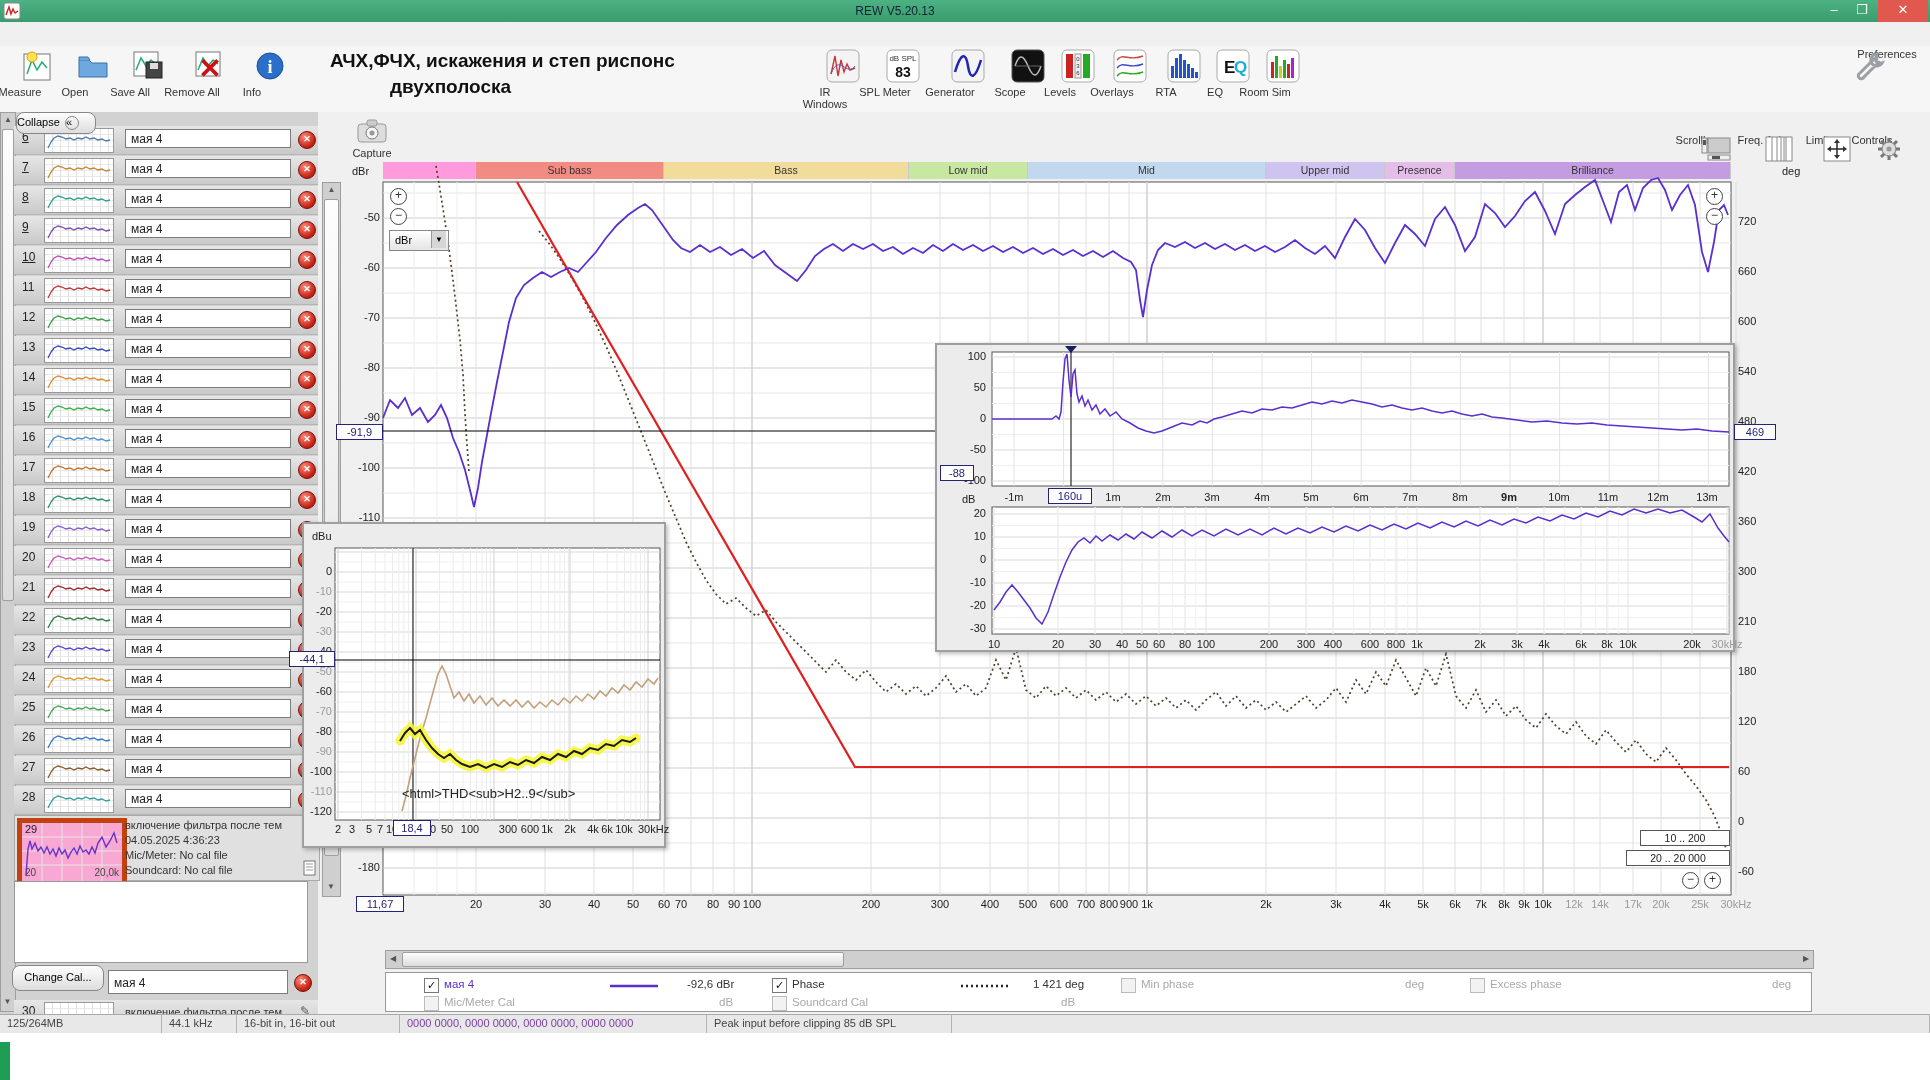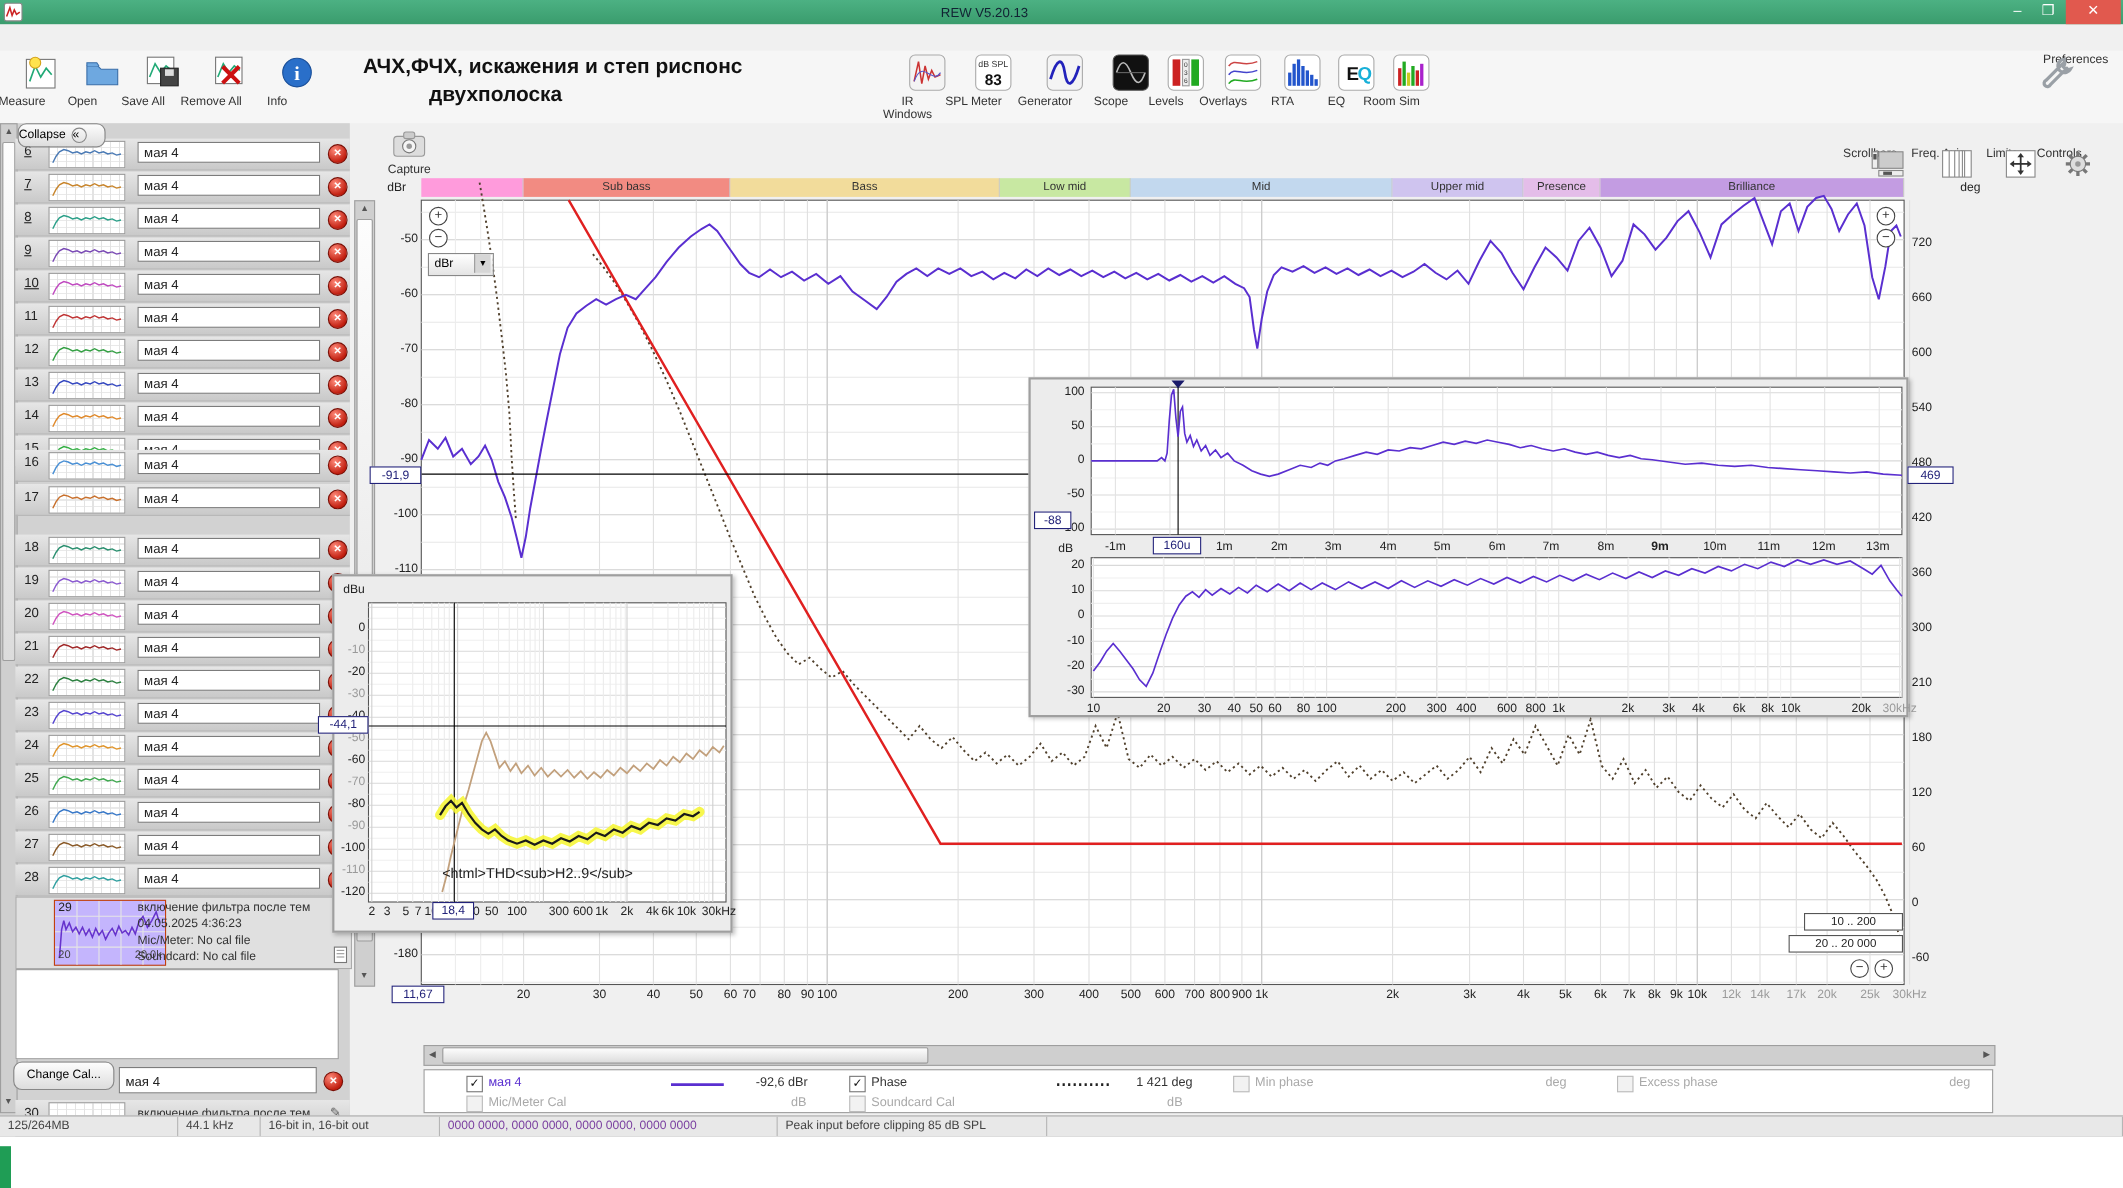--- a/index.html
+++ b/index.html
@@ -369,31 +369,31 @@
           <div class="mrow" style="top: 284px;">
             <span class="num">15</span>
             <span class="thumb gridbg">
               <svg width="68" height="22">
                 <polyline points="3,19 6,13 9,9 13,7 17,8 21,10 25,9 29,11 33,9 37,10 41,8 45,10 49,9 53,11 57,10 61,12 65,11" fill="none" stroke="#35b045" stroke-width="1.3"></polyline>
               </svg>
             </span>
             <span class="mfield">мая 4</span>
             <span class="delx">✕</span>
           </div>
-          <div class="mrow" style="top: 297px;">
+          <div class="mrow" style="top: 314px;">
             <span class="num">16</span>
             <span class="thumb gridbg">
               <svg width="68" height="22">
                 <polyline points="3,19 6,13 9,9 13,7 17,8 21,10 25,9 29,11 33,9 37,10 41,8 45,10 49,9 53,11 57,10 61,12 65,11" fill="none" stroke="#4a90d5" stroke-width="1.3"></polyline>
               </svg>
             </span>
             <span class="mfield">мая 4</span>
             <span class="delx">✕</span>
           </div>
-          <div class="mrow" style="top: 328px;">
+          <div class="mrow" style="top: 344px;">
             <span class="num">17</span>
             <span class="thumb gridbg">
               <svg width="68" height="22">
                 <polyline points="3,19 6,13 9,9 13,7 17,8 21,10 25,9 29,11 33,9 37,10 41,8 45,10 49,9 53,11 57,10 61,12 65,11" fill="none" stroke="#c8702c" stroke-width="1.3"></polyline>
               </svg>
             </span>
             <span class="mfield">мая 4</span>
             <span class="delx">✕</span>
           </div>
           <div class="mrow" style="top: 374px;">
@@ -502,21 +502,21 @@
               <svg width="68" height="22">
                 <polyline points="3,19 6,13 9,9 13,7 17,8 21,10 25,9 29,11 33,9 37,10 41,8 45,10 49,9 53,11 57,10 61,12 65,11" fill="none" stroke="#30a0a0" stroke-width="1.3"></polyline>
               </svg>
             </span>
             <span class="mfield">мая 4</span>
             <span class="delx">✕</span>
           </div>
         </div>
 
     <div class="abs" style="left:14px;top:703px;width:304px;height:64px;background:#e0e0e0;border:1px solid #aaa;">
-      <div class="abs" style="left:2px;top:2px;width:100px;height:58px;background:#c4b5fd;border:1px solid #c2410c;margin-left:32px;" class2="gridbg">
+      <div class="abs" style="left:2px;top:2px;width:100px;height:58px;background:#f9a8d4;border:5px solid #c2410c;" class2="gridbg">
         <svg width="100" height="58">
               <g stroke="#e6e6e6">
                 <line x1="0" y1="14" x2="100" y2="14"></line>
                 <line x1="0" y1="28" x2="100" y2="28"></line>
                 <line x1="0" y1="42" x2="100" y2="42"></line>
                 <line x1="20" y1="0" x2="20" y2="58"></line>
                 <line x1="40" y1="0" x2="40" y2="58"></line>
                 <line x1="60" y1="0" x2="60" y2="58"></line>
                 <line x1="80" y1="0" x2="80" y2="58"></line>
               </g>

